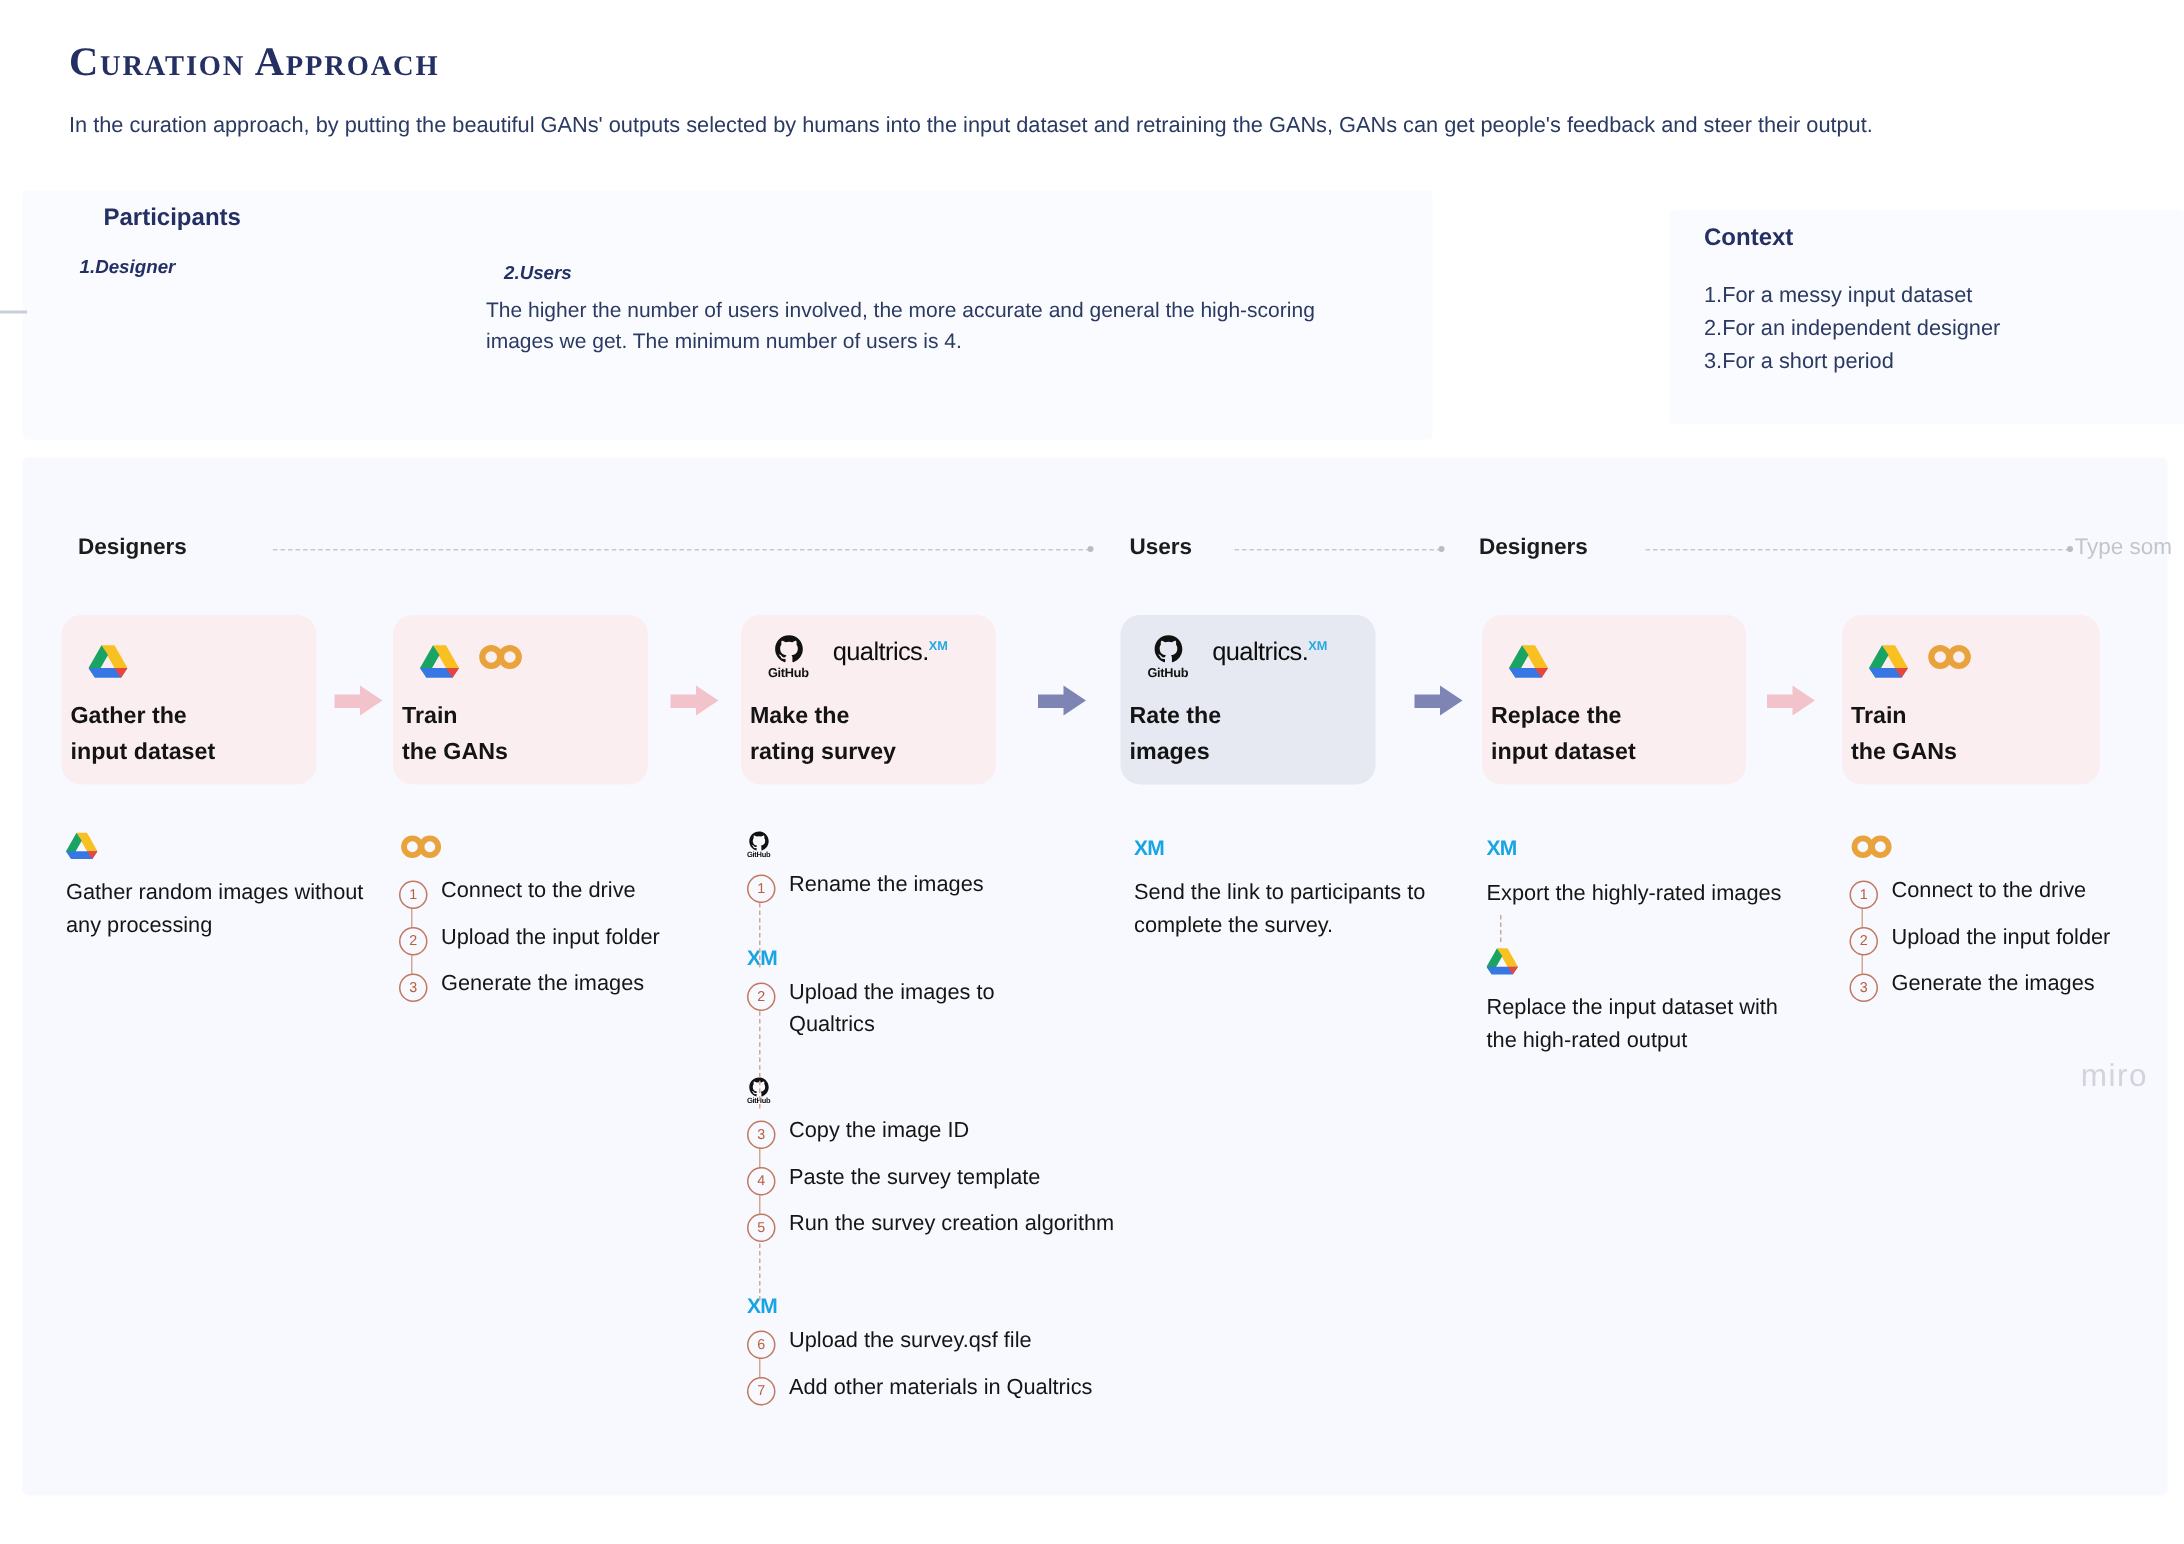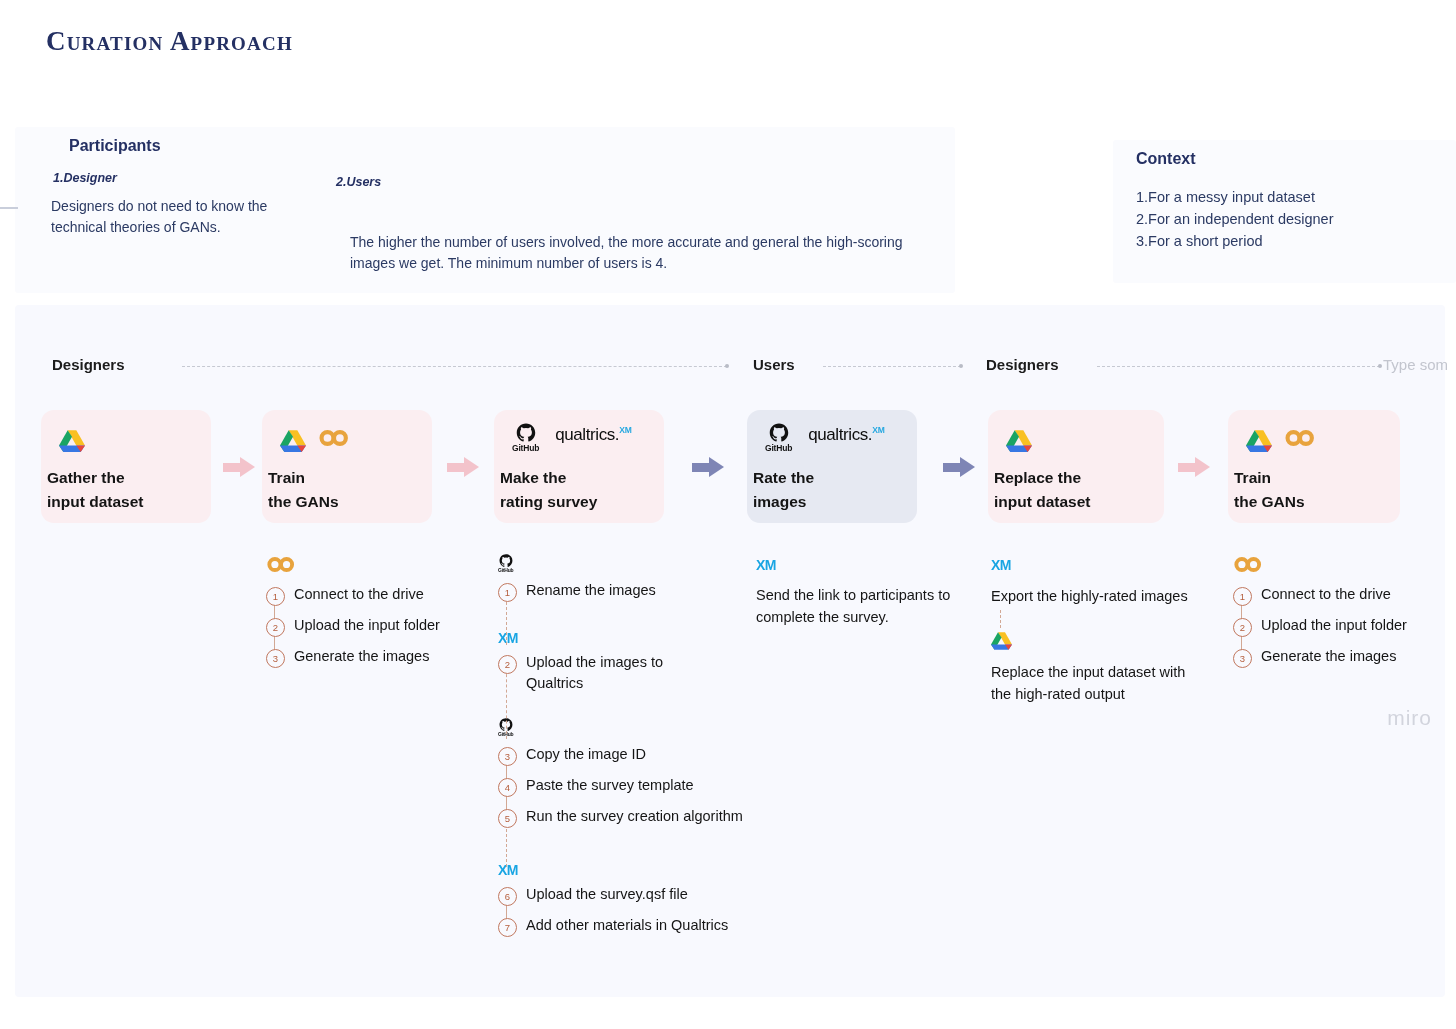--- a/index.html
+++ b/index.html
@@ -33,21 +33,21 @@
   .panel-main{left:15px;top:305px;width:1430px;height:692px;background:#f8f9fe;border-radius:4px;}
 
   .left-nub{position:absolute;left:0px;top:207px;width:18px;height:2px;background:#c9cedb;}
 
   .h-participants{position:absolute;left:53px;top:137px;font-size:16px;font-weight:700;color:#243063;margin-left:16px;}
   .p-sub{position:absolute;font-size:12.5px;font-weight:700;font-style:italic;color:#243063;}
   .p-sub-1{left:53px;top:171px;}
   .p-sub-2{left:336px;top:175px;}
   .p-body{position:absolute;font-size:14px;line-height:1.52;color:#2b3a63;}
   .p-body-1{left:51px;top:196px;width:270px;}
-  .p-body-2{left:350px;top:196px;width:570px;margin-top:36px;}
+  .p-body-2{left:324px;top:196px;width:570px;}
 
   .h-context{position:absolute;left:1136px;top:150px;font-size:16px;font-weight:700;color:#243063;}
   .c-list{position:absolute;left:1136px;top:186px;font-size:14.5px;line-height:1.53;color:#2b3a63;}
 
   
   .lane-h{position:absolute;font-size:15px;font-weight:700;color:#1c1c1c;}
   .lane-line{position:absolute;height:0;border-top:1.5px dashed #c6c9d2;}
   .lane-dot{position:absolute;width:4px;height:4px;border-radius:50%;background:#b9bcc6;}
   .lane-placeholder{position:absolute;font-size:15px;color:#c2c5ce;white-space:nowrap;}
 
@@ -94,29 +94,29 @@
   .connector.dashed{border-left:1.3px dashed #d2a894;}
 
   .miro{position:absolute;right:24px;bottom:22px;font-size:21px;color:#d2d4dd;letter-spacing:1px;}
 </style>
 </head>
 <body>
 
 <div class="page">
 
   <div class="title">Curation Approach</div>
+  <div class="subtitle">In the curation approach, by putting the beautiful GANs' outputs selected by humans into the input dataset and retraining the GANs, GANs can get people's feedback and steer their output.</div>
 
   <div class="panel panel-participants"></div>
   <div class="panel panel-context"></div>
   <div class="panel panel-main"></div>
   <div class="left-nub"></div>
 
   <div class="h-participants">Participants</div>
   <div class="p-sub p-sub-1">1.Designer</div>
-  <div class="p-body p-body-1">Designers do not need to know the technical theories of GANs.</div>
   <div class="p-sub p-sub-2">2.Users</div>
   <div class="p-body p-body-2">The higher the number of users involved, the more accurate and general the high-scoring images we get. The minimum number of users is 4.</div>
 
   <div class="h-context">Context</div>
   <div class="c-list">
     <div>1.For a messy input dataset</div>
     <div>2.For an independent designer</div>
     <div>3.For a short period</div>
   </div>
 
@@ -250,20 +250,31 @@
               <circle cx="16" cy="15" r="10"></circle>
               <circle cx="37" cy="15" r="10"></circle>
             </g>
           </svg>
       </span>
     </div>
     <div class="card-title" style="white-space:pre-line">Train
 the GANs</div>
   </div>
 
+  <div class="detail" style="left:44px;top:553px;width:200px;">
+    <div class="detail-icon">
+      <svg viewBox="0 0 48 42" width="21" height="19">
+          <path d="M16 2 L32 2 L48 30 L32 30 Z" fill="#f9c022"></path>
+          <path d="M16 2 L0 30 L8 42 L24 14 Z" fill="#1aa463"></path>
+          <path d="M0 30 L8 42 L40 42 L48 30 Z" fill="#3777e3"></path>
+          <path d="M32 30 L48 30 L40 42 Z" fill="#e8453c"></path>
+        </svg>
+    </div>
+    <div class="detail-text" style="margin-top:12px;">Gather random images without any processing</div>
+  </div>
 
   <div class="detail" style="left:266px;top:553px;width:210px;">
     <div class="detail-icon">
       <svg viewBox="0 0 54 30" width="30" height="17">
           <g fill="none" stroke="#e8a33d" stroke-width="7">
             <circle cx="16" cy="15" r="10"></circle>
             <circle cx="37" cy="15" r="10"></circle>
           </g>
         </svg>
     </div>

